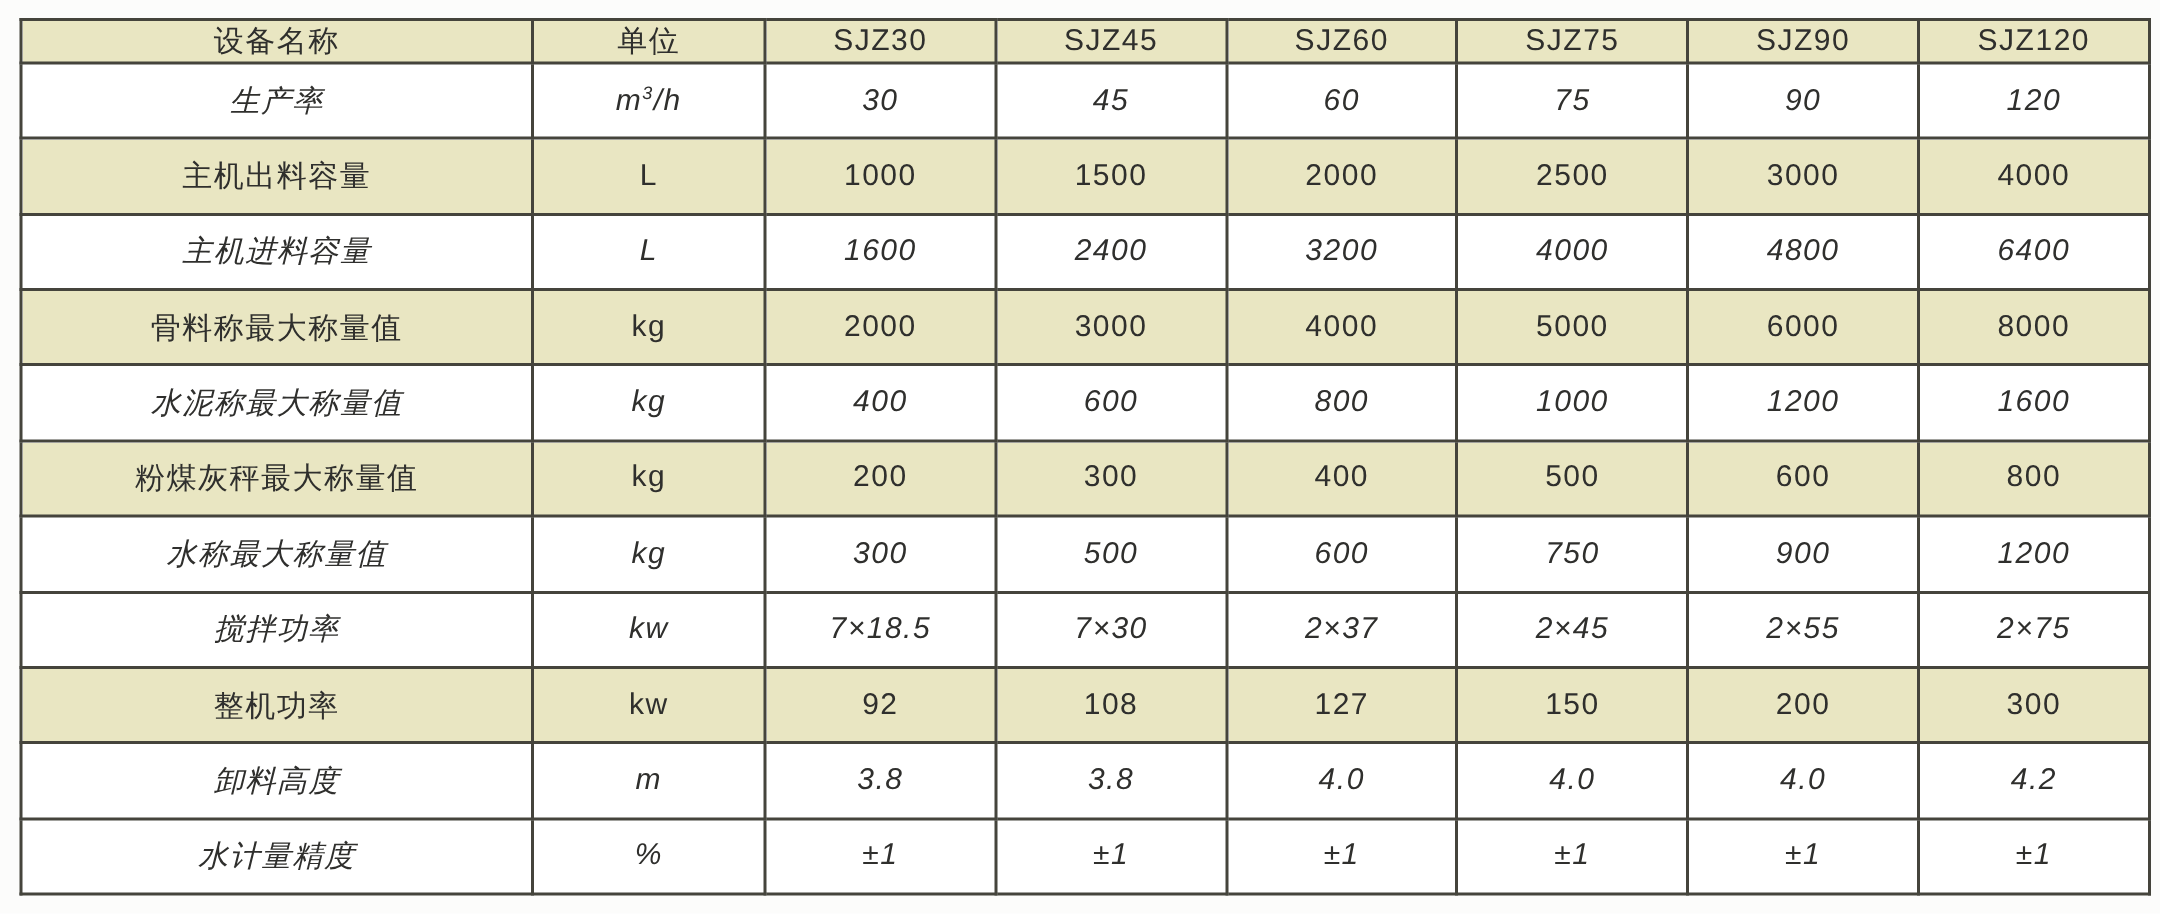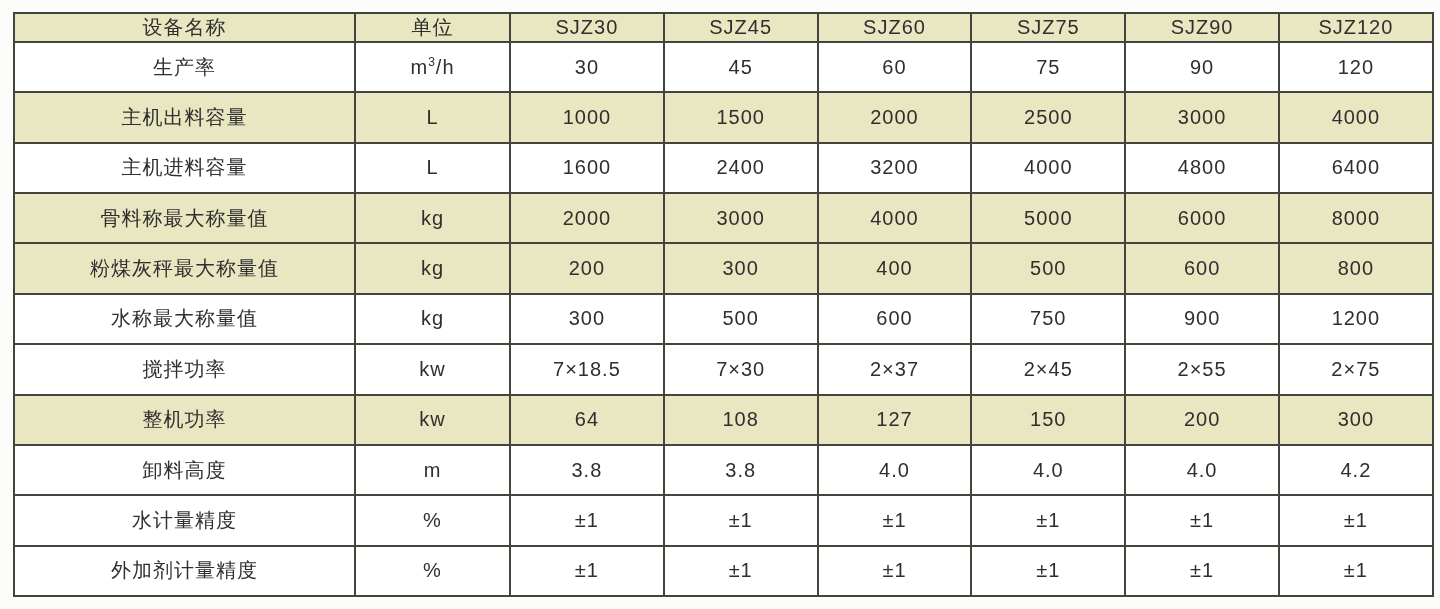--- a/index.html
+++ b/index.html
@@ -38,21 +38,21 @@
     font-weight:400;
     letter-spacing:1px;
     padding:0 4px;
     white-space:nowrap;
     overflow:hidden;
   }
   table.spec-table th{
     font-weight:400;
   }
   tr.beige{background:var(--beige);}
-  tr.white{background:var(--white-row);}
+  tr.white{background:var(--white-row);font-style:italic;}
   col.c-label{width:341px;}
   col.c-unit{width:155px;}
   col.c-val{width:153.8px;}
   sup{font-size:12px;}
 </style>
 </head>
 <body>
 
 <div class="table-wrap">
   <table class="spec-table">
@@ -112,20 +112,30 @@
         <tr class="beige">
           <td>骨料称最大称量值</td>
           <td>kg</td>
           <td>2000</td>
           <td>3000</td>
           <td>4000</td>
           <td>5000</td>
           <td>6000</td>
           <td>8000</td>
         </tr>
+        <tr class="white">
+          <td>水泥称最大称量值</td>
+          <td>kg</td>
+          <td>400</td>
+          <td>600</td>
+          <td>800</td>
+          <td>1000</td>
+          <td>1200</td>
+          <td>1600</td>
+        </tr>
         <tr class="beige">
           <td>粉煤灰秤最大称量值</td>
           <td>kg</td>
           <td>200</td>
           <td>300</td>
           <td>400</td>
           <td>500</td>
           <td>600</td>
           <td>800</td>
         </tr>
@@ -145,21 +155,21 @@
           <td>7×18.5</td>
           <td>7×30</td>
           <td>2×37</td>
           <td>2×45</td>
           <td>2×55</td>
           <td>2×75</td>
         </tr>
         <tr class="beige">
           <td>整机功率</td>
           <td>kw</td>
-          <td>64</td>
+          <td>92</td>
           <td>108</td>
           <td>127</td>
           <td>150</td>
           <td>200</td>
           <td>300</td>
         </tr>
         <tr class="white">
           <td>卸料高度</td>
           <td>m</td>
           <td>3.8</td>
@@ -172,25 +182,15 @@
         <tr class="white">
           <td>水计量精度</td>
           <td>%</td>
           <td>±1</td>
           <td>±1</td>
           <td>±1</td>
           <td>±1</td>
           <td>±1</td>
           <td>±1</td>
         </tr>
-        <tr class="white">
-          <td>外加剂计量精度</td>
-          <td>%</td>
-          <td>±1</td>
-          <td>±1</td>
-          <td>±1</td>
-          <td>±1</td>
-          <td>±1</td>
-          <td>±1</td>
-        </tr>
       </tbody>
   </table>
 </div>
 
 </body></html>

